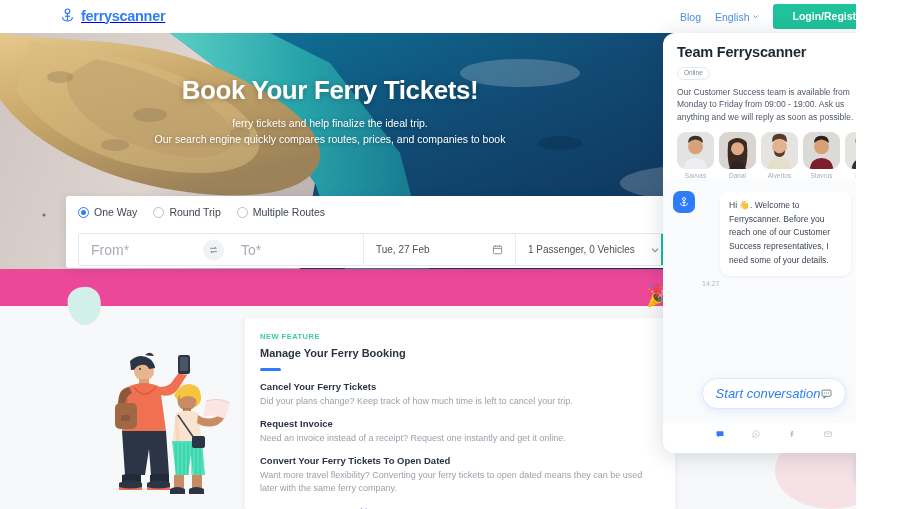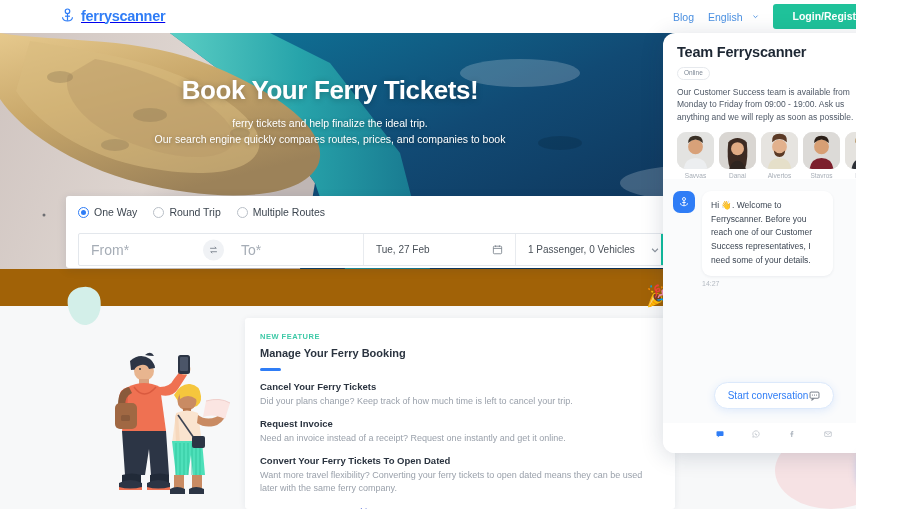--- a/index.html
+++ b/index.html
@@ -2,36 +2,36 @@
 <html><head>
 <meta charset="utf-8">
 <style>
   * { box-sizing: border-box; margin: 0; padding: 0; }
   html, body {
     width: 900px; height: 509px;
     overflow: hidden;
     font-family: "Liberation Sans", sans-serif;
     background: #ffffff;
   }
-  .page { position: relative; width: 856px; height: 509px; overflow: hidden; background:#a16207; }
+  .page { position: relative; width: 856px; height: 509px; overflow: hidden; background:#ec4899; }
 
   
   .topnav {
     position: absolute; top: 0; left: 0; width: 900px; height: 33px;
     background: #ffffff; z-index: 40;
     display: flex; align-items: center;
   }
   .brand { position: absolute; left: 59px; top: 7px; display: flex; align-items: center; gap: 5px; }
   .brand-mark { width: 17px; height: 17px; color: #2f7df6; display:block; }
   .brand-text {
     font-size: 14.5px; font-weight: 700; color: #2f7df6; letter-spacing: -0.3px;
   }
   .nav-right { position: absolute; right: 15px; top: 0; height: 33px; display: flex; align-items: center; gap: 14px; }
   .nav-link { font-size: 10.5px; color: #4a90e2; text-decoration: none; }
-  .nav-lang { font-size: 10.5px; color: #4a90e2; display: flex; align-items: center; gap: 10px; cursor: pointer; }
+  .nav-lang { font-size: 10.5px; color: #4a90e2; display: flex; align-items: center; gap: 3px; cursor: pointer; }
   .caret-sm { width: 7px; height: 7px; display:block; }
   .btn-login {
     background: #1fc29a; color: #fff; font-size: 10.5px; font-weight: 700;
     border: none; border-radius: 3px; padding: 7px 19px; cursor: pointer; line-height: 1;
   }
 
   
   .hero {
     position: absolute; top: 33px; left: 0; width: 900px; height: 236px;
     overflow: hidden; z-index: 5;
@@ -132,38 +132,39 @@
     display: inline-block; margin-top: 5px; font-size: 6.5px; color: #7c8794;
     border: 1px solid #e6e9ed; border-radius: 8px; padding: 2px 6px; line-height: 1;
   }
   .chat-desc { margin-top: 6px; font-size: 8.5px; color: #4e5866; line-height: 1.5; }
   .agents { margin-top: 8px; display: flex; gap: 5px; }
   .agent { width: 37px; text-align: center; }
   .agent-pic { width: 37px; height: 37px; border-radius: 9px; overflow: hidden; background:#ececec; }
   .agent-name { margin-top: 3px; font-size: 6.5px; color: #a7aeb7; }
 
   .chat-body { flex: 1; background: #fafbfc; padding: 12px 14px 0 10px; position: relative; }
-  .msg-row { display: flex; gap: 7px; align-items: flex-start; }
+  .msg-row { display: flex; gap: 25px; align-items: flex-start; }
   .bot-av {
     width: 22px; height: 22px; border-radius: 7px; background: #2f7df6; flex: none;
     display: flex; align-items: center; justify-content: center;
   }
   .bubble {
     background: #ffffff; border-radius: 9px; padding: 8px 9px;
     font-size: 8.5px; color: #3b4552; line-height: 1.62; max-width: 131px;
     box-shadow: 0 1px 3px rgba(30,45,70,0.07);
   }
   .msg-time { margin-left: 29px; margin-top: 4px; font-size: 7px; color: #b4bac2; }
 
   .chat-cta { position: absolute; left: 0; right: 0; bottom: 14px; display: flex; justify-content: center; }
   .cta-btn {
     background: #fff; border: 1px solid #dce9fb; border-radius: 16px;
-    padding: 7px 13px; font-size: 10px; color: #2f7df6; cursor: pointer;
+    padding: 7px 13px; font-size: 13px; color: #2f7df6; cursor: pointer;
     display: flex; align-items: center; gap: 1px;
     box-shadow: 0 2px 9px rgba(47,125,246,0.13);
+    font-style: italic;
   }
   .chat-foot {
     flex: none; height: 30px; background:#fff; display: flex; align-items: center;
     justify-content: center; gap: 22px; padding-bottom: 2px;
   }
   .foot-ic { width: 14px; height: 14px; color: #b0b7c0; cursor: pointer; position: relative; padding-bottom: 6px; }
   .foot-ic.active { color: #2f7df6; }
   .foot-ic.active::after {
     content:''; position:absolute; left: -5px; right: -5px; bottom: -4px; height: 2px; background: #2f7df6; border-radius: 2px;
   }

